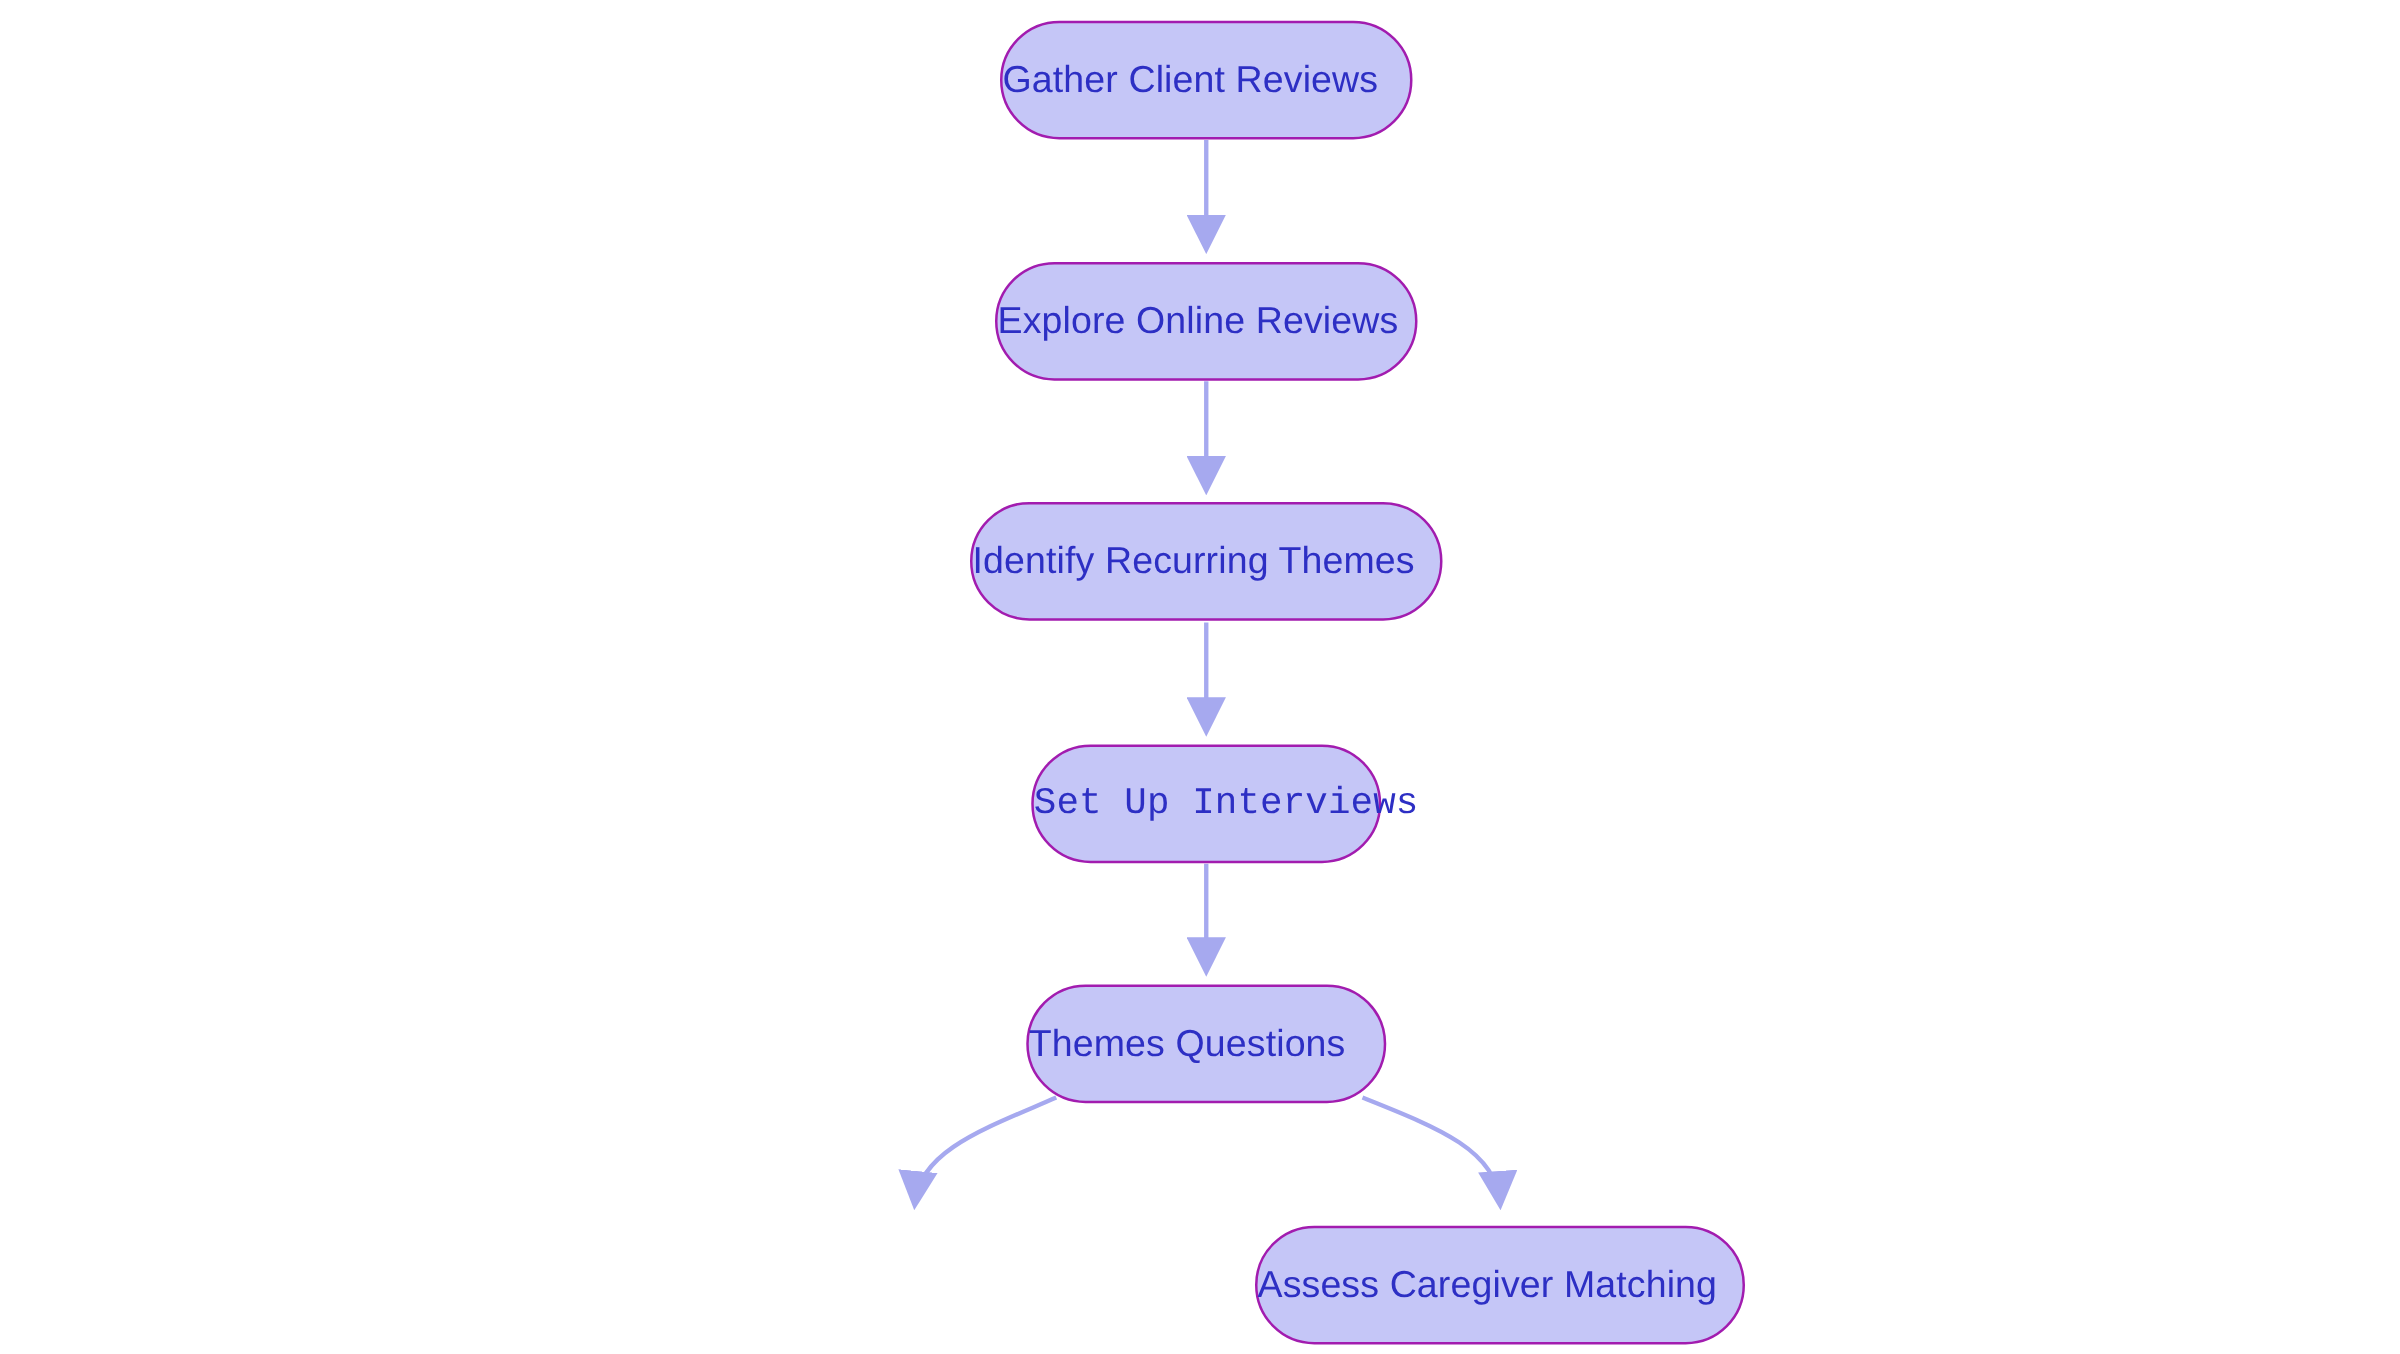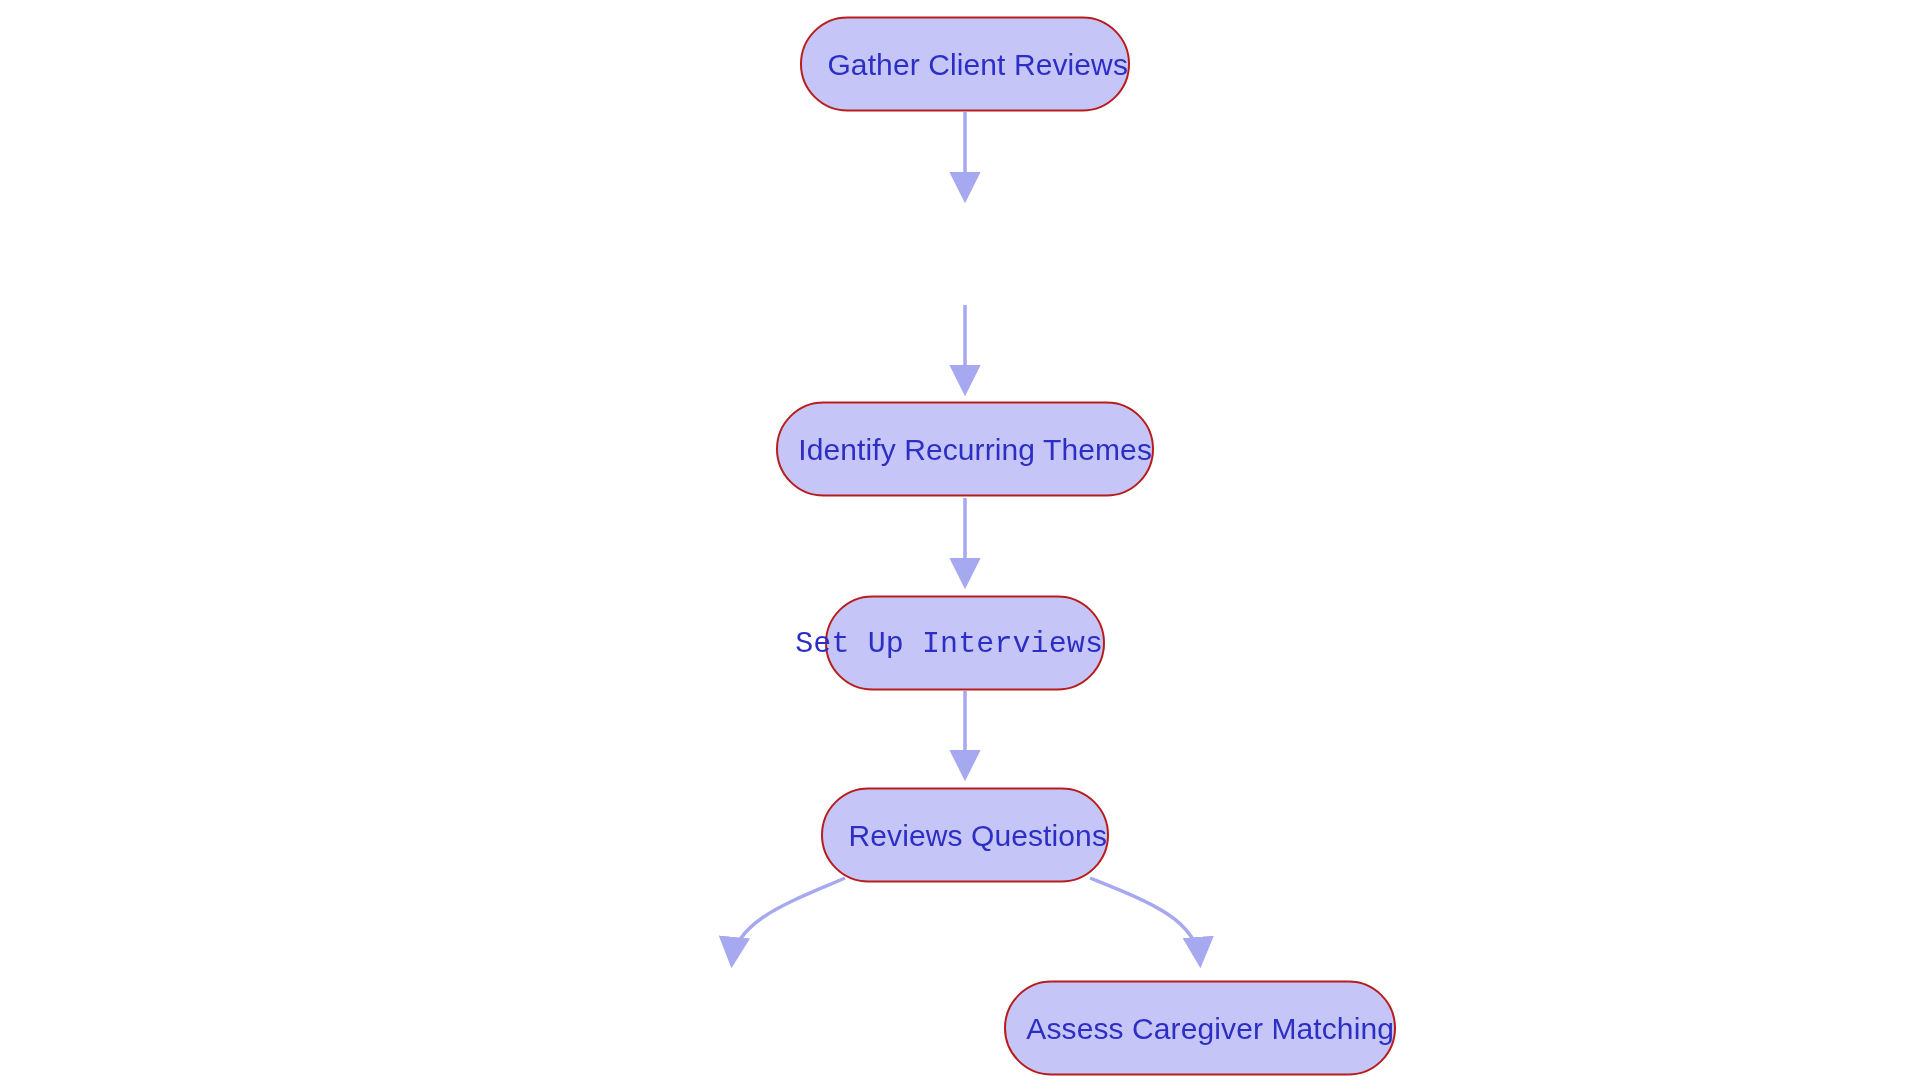--- a/index.html
+++ b/index.html
@@ -26,23 +26,23 @@
     top: 0;
     width: 1920px;
     height: 1083px;
     pointer-events: none;
   }
   .node {
     position: absolute;
     box-sizing: border-box;
     display: flex;
     align-items: center;
-    justify-content: flex-end;
+    justify-content: flex-start;
     background: #c5c6f7;
-    border: 2px solid #b91c1c;
+    border: 2px solid #a21caf;
     border-radius: 48px;
     color: #2d2fc4;
     font-size: 30px;
     font-weight: 400;
     letter-spacing: 0.1px;
     white-space: nowrap;
     transform: translate(-50%, -50%);
   }
   .node-label {
     color: #2d2fc4;
@@ -73,31 +73,34 @@
 
     <path d="M845,878 C 790,902 736,920 732,962" fill="none" stroke="#a6a9ef" stroke-width="3.5" marker-end="url(#arrowhead)"></path>
 
     <path d="M1090,878 C 1150,902 1197,920 1200,962" fill="none" stroke="#a6a9ef" stroke-width="3.5" marker-end="url(#arrowhead)"></path>
   </svg>
 
   <div class="node" style="left:965px; top:64px; width:330px; height:95px;">
     <span class="node-label">Gather Client Reviews</span>
   </div>
 
+  <div class="node" style="left:965px; top:257px; width:338px; height:95px;">
+    <span class="node-label">Explore Online Reviews</span>
+  </div>
 
   <div class="node" style="left:965px; top:449px; width:378px; height:95px;">
     <span class="node-label">Identify Recurring Themes</span>
   </div>
 
   <div class="node" style="left:965px; top:643px; width:280px; height:95px;font-family:Liberation Mono, monospace;">
     <span class="node-label">Set Up Interviews</span>
   </div>
 
   <div class="node" style="left:965px; top:835px; width:288px; height:95px;">
-    <span class="node-label">Reviews Questions</span>
+    <span class="node-label">Themes Questions</span>
   </div>
 
 
   <div class="node" style="left:1200px; top:1028px; width:392px; height:95px;">
     <span class="node-label">Assess Caregiver Matching</span>
   </div>
 
 </div>
 
 </body></html>

